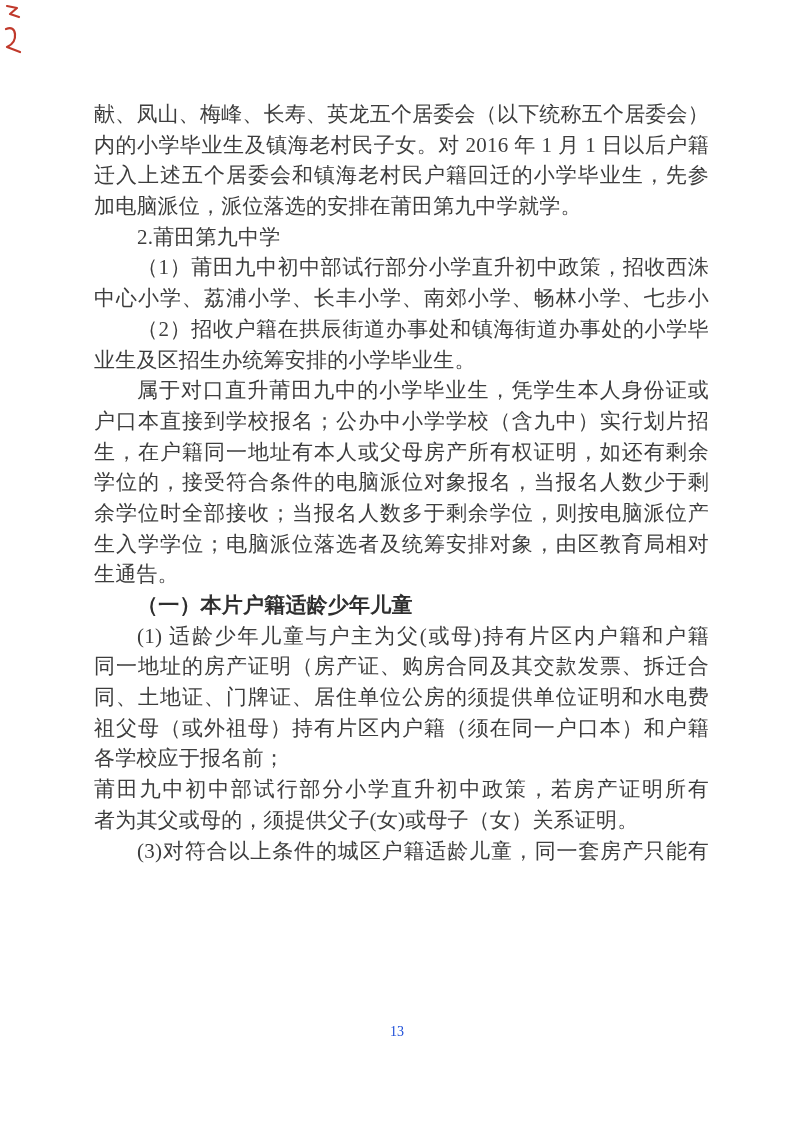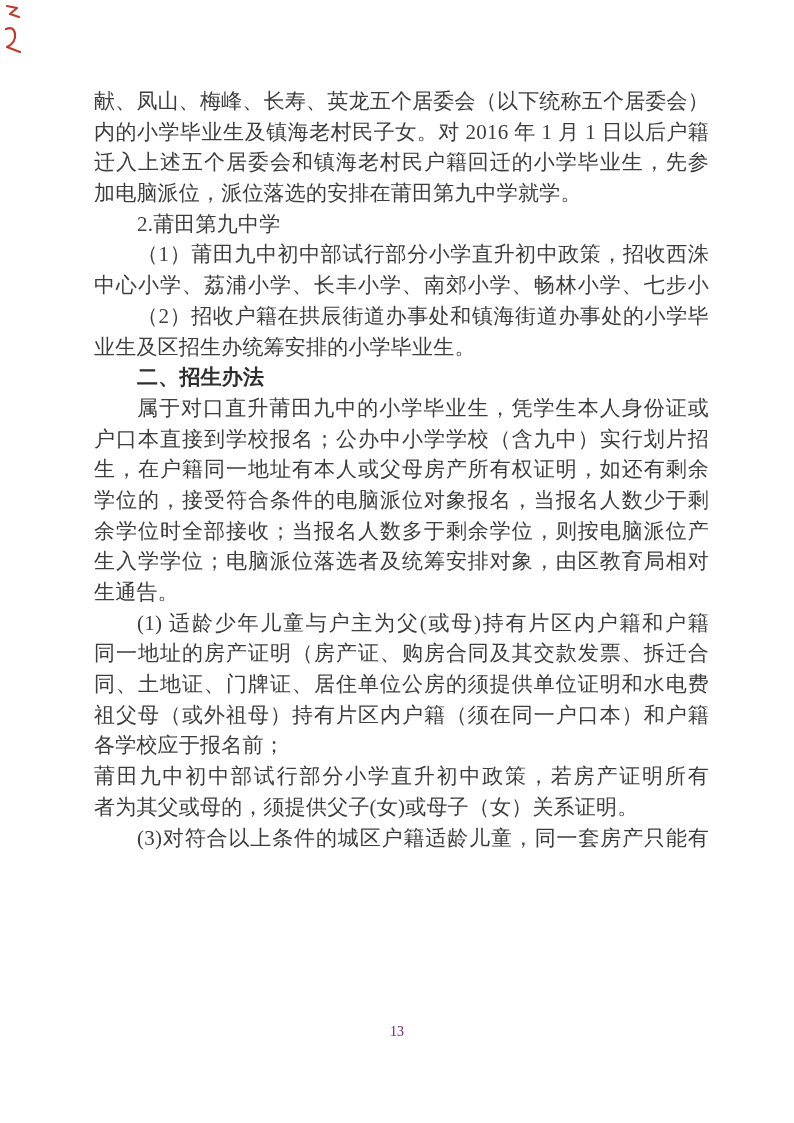--- a/index.html
+++ b/index.html
@@ -6,21 +6,21 @@
   .page{
     position:relative;
     width:794px;height:1123px;
     background:#ffffff;
     overflow:hidden;
     font-family:"Liberation Serif","DejaVu Serif",serif;
     color:#3d3d3d;
   }
   .doc{
     position:absolute;
-    left:94px;top:86px;width:615px;
+    left:94px;top:99px;width:615px;
   }
   .line{
     font-size:21px;
     line-height:30.7px;
     height:30.7px;
     white-space:nowrap;
     text-align:justify;
     text-align-last:justify;
     letter-spacing:0.2px;
   }
@@ -28,21 +28,21 @@
     text-align:left;
     text-align-last:left;
   }
   .ind{ text-indent:43px; }
   .bold{ font-weight:bold; color:#2e2e2e; }
   .footer{
     position:absolute;
     left:0;top:1024px;width:794px;
     text-align:center;
     font-size:14px;
-    color:#701a75;
+    color:#1d4ed8;
   }
   .marks{
     position:absolute;
     left:2px;top:3px;
   }
 </style>
 </head>
 <body>
 
 <div class="page">
@@ -55,28 +55,28 @@
   <div class="doc">
     <div class="line">献、凤山、梅峰、长寿、英龙五个居委会（以下统称五个居委会）</div>
     <div class="line">内的小学毕业生及镇海老村民子女。对 2016 年 1 月 1 日以后户籍</div>
     <div class="line">迁入上述五个居委会和镇海老村民户籍回迁的小学毕业生，先参</div>
     <div class="line end">加电脑派位，派位落选的安排在莆田第九中学就学。</div>
     <div class="line end ind">2.莆田第九中学</div>
     <div class="line ind">（1）莆田九中初中部试行部分小学直升初中政策，招收西洙</div>
     <div class="line">中心小学、荔浦小学、长丰小学、南郊小学、畅林小学、七步小</div>
     <div class="line ind">（2）招收户籍在拱辰街道办事处和镇海街道办事处的小学毕</div>
     <div class="line end">业生及区招生办统筹安排的小学毕业生。</div>
-    <div class="line end ind bold">二、招生办法</div>
     <div class="line ind">属于对口直升莆田九中的小学毕业生，凭学生本人身份证或</div>
     <div class="line">户口本直接到学校报名；公办中小学学校（含九中）实行划片招</div>
     <div class="line">生，在户籍同一地址有本人或父母房产所有权证明，如还有剩余</div>
     <div class="line">学位的，接受符合条件的电脑派位对象报名，当报名人数少于剩</div>
     <div class="line">余学位时全部接收；当报名人数多于剩余学位，则按电脑派位产</div>
     <div class="line">生入学学位；电脑派位落选者及统筹安排对象，由区教育局相对</div>
     <div class="line end">生通告。</div>
+    <div class="line end ind bold">（一）本片户籍适龄少年儿童</div>
     <div class="line ind">(1) 适龄少年儿童与户主为父(或母)持有片区内户籍和户籍</div>
     <div class="line">同一地址的房产证明（房产证、购房合同及其交款发票、拆迁合</div>
     <div class="line">同、土地证、门牌证、居住单位公房的须提供单位证明和水电费</div>
     <div class="line">祖父母（或外祖母）持有片区内户籍（须在同一户口本）和户籍</div>
     <div class="line end">各学校应于报名前；</div>
     <div class="line">莆田九中初中部试行部分小学直升初中政策，若房产证明所有</div>
     <div class="line end">者为其父或母的，须提供父子(女)或母子（女）关系证明。</div>
     <div class="line ind">(3)对符合以上条件的城区户籍适龄儿童，同一套房产只能有</div>
   </div>
 

